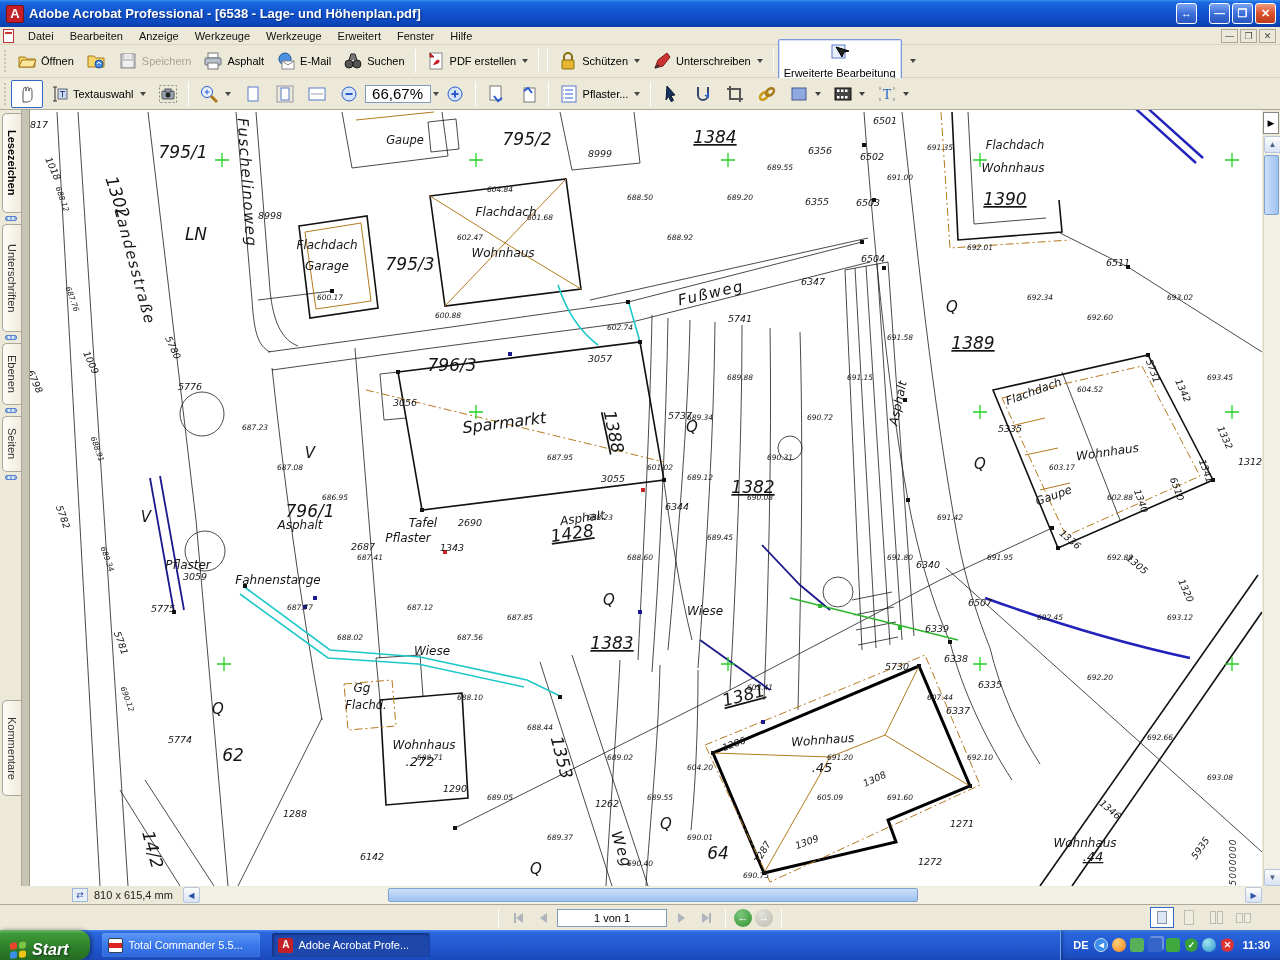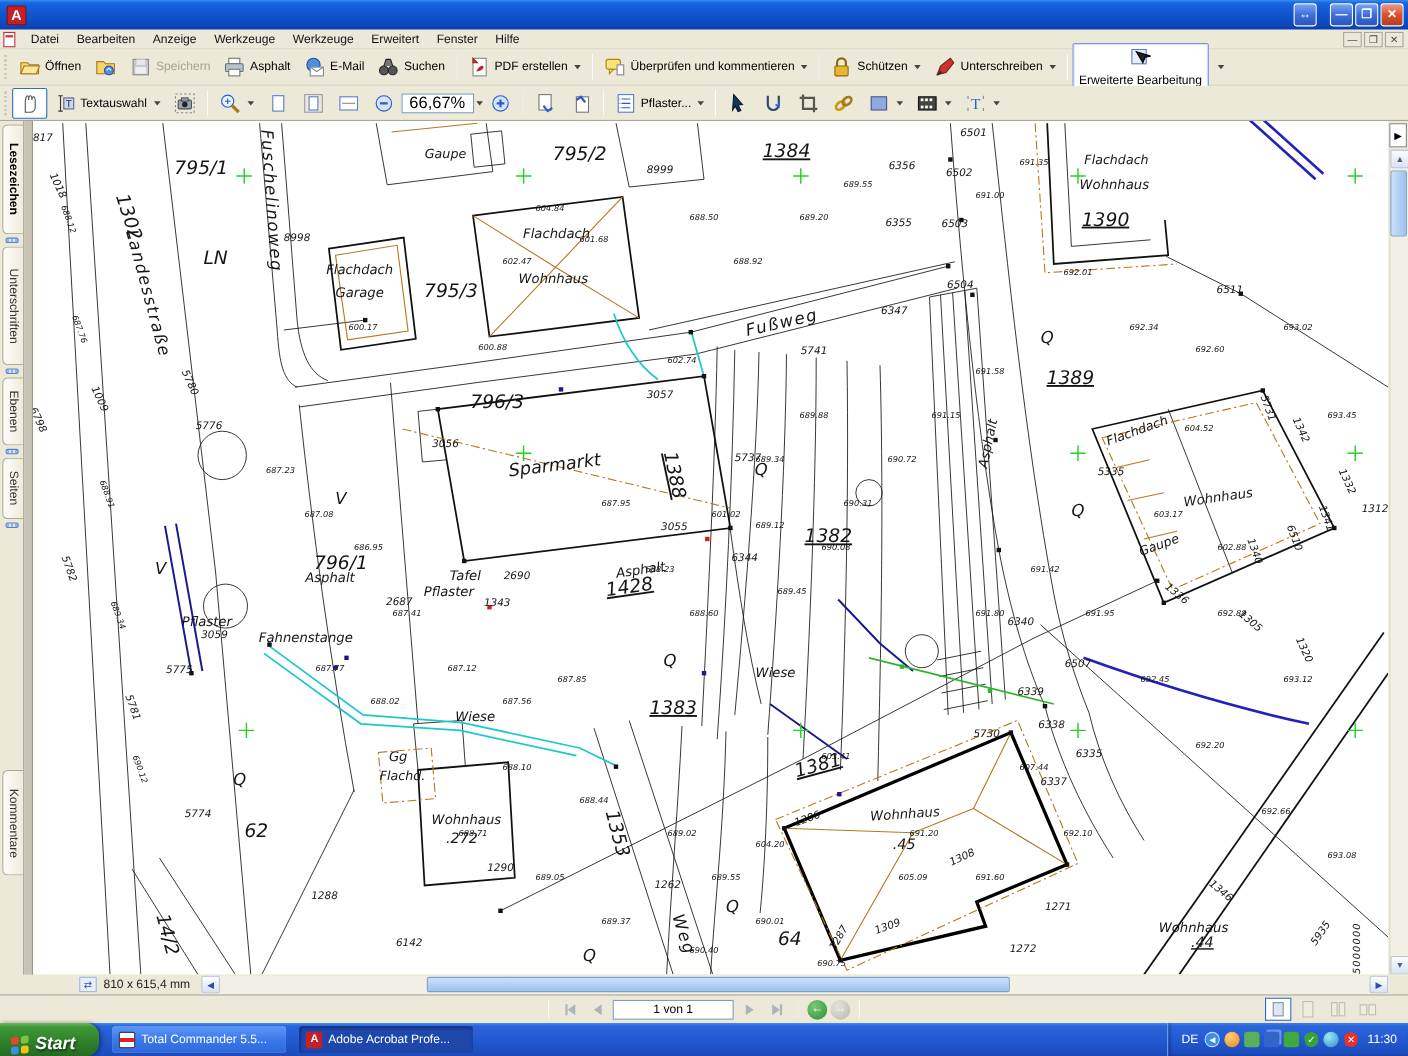--- a/index.html
+++ b/index.html
@@ -137,38 +137,39 @@
   #startbtn span{color:#fff;font-size:16px;font-weight:bold;font-style:italic;text-shadow:1px 1px 2px #14381A;}
   .task-btn{height:24px;width:158px;margin-left:12px;border-radius:3px;display:flex;align-items:center;gap:5px;
     padding:0 6px;color:#fff;font-size:11px;
     background:linear-gradient(180deg,#5B97F7 0%,#3B79EA 50%,#2E68DD 100%);box-shadow:inset 0 0 1px #9BC;}
   .task-btn.pressed{background:#1E47AC;box-shadow:inset 1px 1px 3px #10296B;}
   .task-ico{width:15px;height:15px;border-radius:2px;flex:none;}
   .tc-ico{background:linear-gradient(180deg,#fff 0 34%,#D22 34% 67%,#fff 67%);border:1px solid #345;}
   .acro-ico{background:#C32127;color:#fff;font-size:10px;font-weight:bold;text-align:center;line-height:14px;}
   .task-label{overflow:hidden;text-overflow:ellipsis;white-space:nowrap;}
   #tray{margin-left:auto;height:30px;display:flex;align-items:center;gap:4px;padding:0 10px 0 12px;
-    border-left:1px solid #6FA0F0;box-shadow:inset 2px 0 3px rgba(0,0,0,.25);}
+    border-left:1px solid #6FA0F0;box-shadow:inset 2px 0 3px rgba(0,0,0,.25);font-weight:bold;}
   #tray .de{color:#fff;font-size:11px;margin-right:2px;}
   .tray-ico{width:14px;height:14px;border-radius:50%;}
   .ti-chev{background:#3B8EEA;color:#fff;font-size:9px;line-height:13px;text-align:center;border:1px solid #cde;}
   .ti-orange{background:radial-gradient(circle at 35% 30%,#FFD27A,#F08018);}
   .ti-puzzle{background:#58B058;border-radius:3px;}
   .ti-net{background:#3565C8;border-radius:2px;box-shadow:2px -2px 0 #6A92E0;}
   .ti-green{background:#3FA83F;border-radius:3px;}
   .ti-shield{background:#38A038;clip-path:polygon(50% 0,100% 18%,88% 90%,50% 100%,12% 90%,0 18%);color:#fff;font-size:9px;line-height:14px;text-align:center;}
   .ti-shield.red{background:#D33;}
   .ti-teal{background:radial-gradient(circle at 35% 30%,#9FE8F0,#2890C8);}
   #clock{color:#fff;font-size:11px;margin-left:4px;}
 </style>
 </head>
 <body>
 
 <div id="titlebar">
   <div class="app-ico">A</div>
+  <div id="title-text">Adobe Acrobat Professional - [6538 - Lage- und Höhenplan.pdf]</div>
   <div class="btns">
     <div class="tb-btn spread">↔</div>
     <div class="tb-btn">—</div>
     <div class="tb-btn">❐</div>
     <div class="tb-btn close">✕</div>
   </div>
 </div>
 
 <div id="menubar">
   <div class="mini-pdf"></div>
@@ -239,29 +240,20 @@
   <div class="tbtn">
     <svg class="icon16" viewBox="0 0 20 20">
         <rect x="4" y="2" width="12" height="16" fill="#fff" stroke="#888"></rect>
         <path d="M4 2l4 4h-4z" fill="#D33" stroke="#922"></path>
         <path d="M7 14c2-4 4-6 6-5s-1 5-6 5z" fill="#C32127"></path>
       </svg>
     <span>PDF erstellen</span>
       <span class="drop"></span>
   </div>
   <div class="tsep"></div>
-  <div class="tbtn">
-    <svg class="icon16" viewBox="0 0 20 20">
-        <rect x="2" y="3" width="13" height="9" rx="2" fill="#F9E27A" stroke="#A8871B"></rect>
-        <path d="M5 12l0 4 4-4z" fill="#F9E27A" stroke="#A8871B"></path>
-        <rect x="12" y="8" width="6" height="9" fill="#fff" stroke="#888"></rect>
-      </svg>
-    <span>Überprüfen und kommentieren</span>
-      <span class="drop"></span>
-  </div>
   <div class="tsep"></div>
   <div class="tbtn">
     <svg class="icon16" viewBox="0 0 20 20">
         <rect x="4" y="9" width="12" height="9" rx="1" fill="#E8B730" stroke="#8A6A10"></rect>
         <path d="M6 9V6a4 4 0 018 0v3" fill="none" stroke="#8A6A10" stroke-width="2"></path>
       </svg>
     <span>Schützen</span>
       <span class="drop"></span>
   </div>
   <div class="tbtn">

